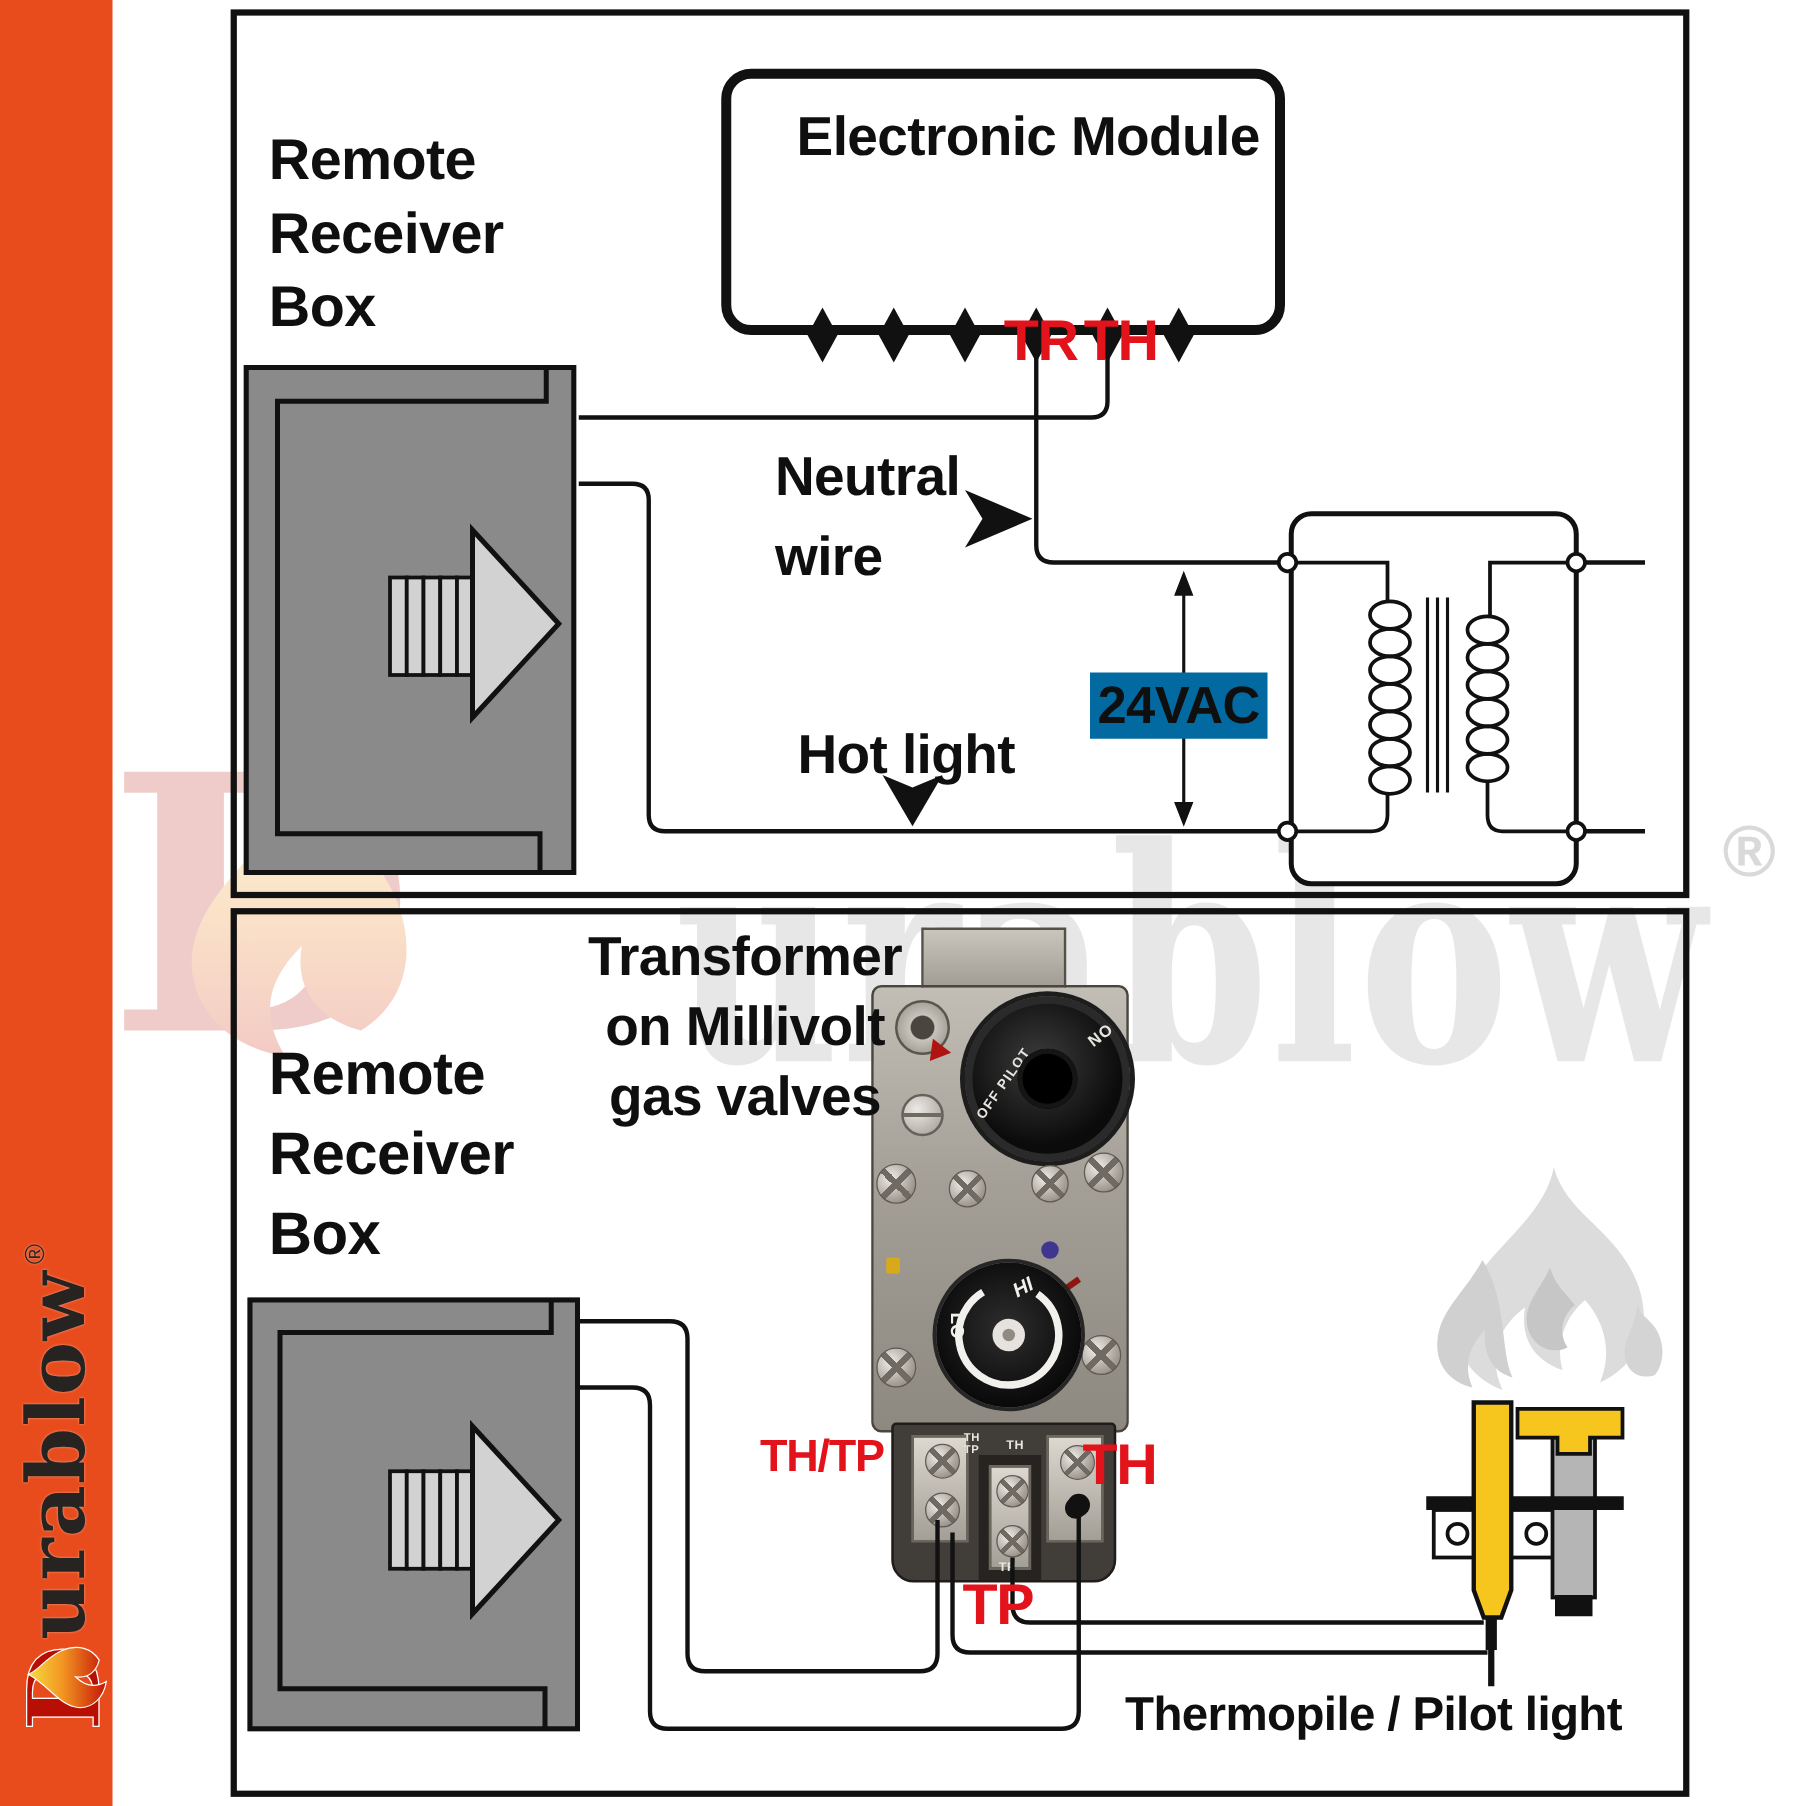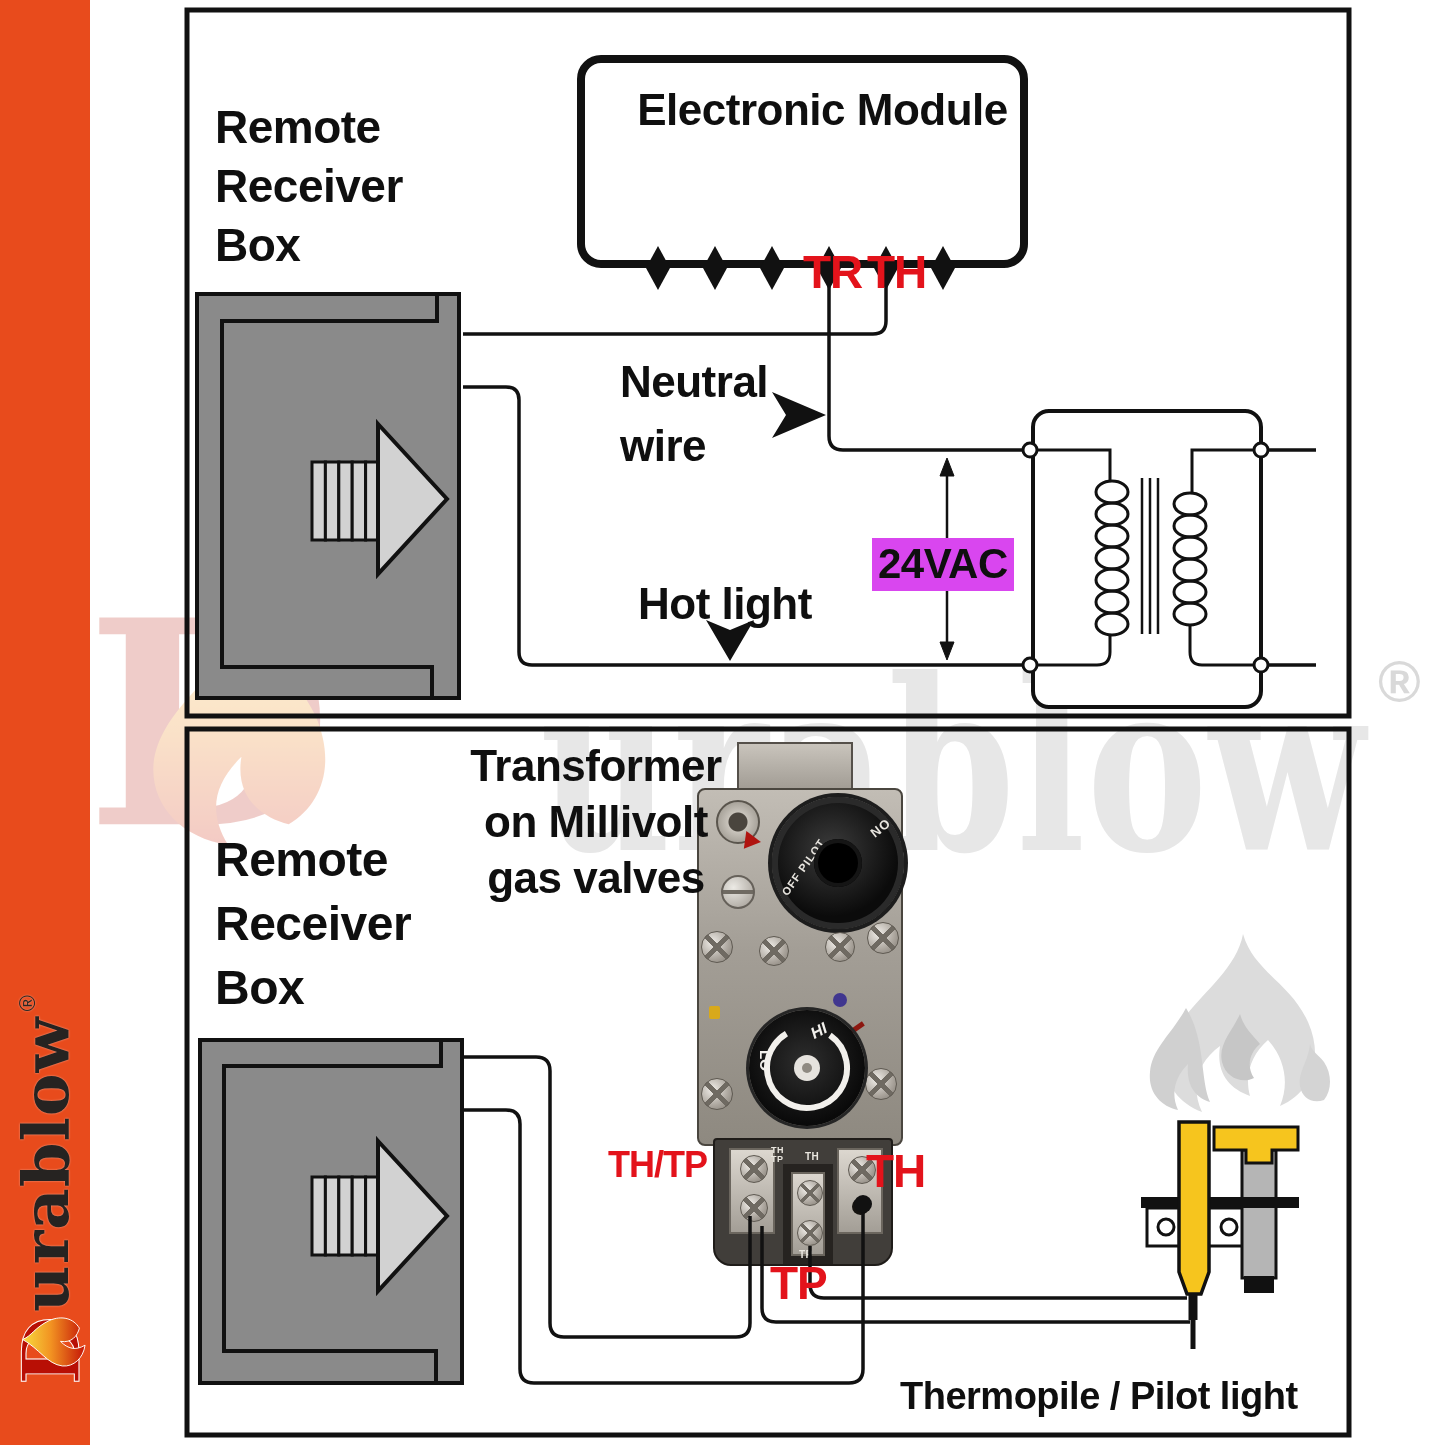--- a/index.html
+++ b/index.html
@@ -23,21 +23,21 @@
   .brand-logo{position:absolute;left:45px;top:1190px;transform:translate(-50%,-50%) rotate(-90deg);
               display:flex;align-items:center;gap:3px;white-space:nowrap;}
   .brand-logo .rest{font-family:"DejaVu Serif",serif;font-weight:bold;font-size:64px;
                     color:#262321;text-shadow:0 0 2px rgba(255,255,255,.55);letter-spacing:1px;}
   .brand-logo .reg{font-size:22px;color:#2a2723;margin-left:2px;margin-top:-34px;
                    text-shadow:0 0 2px rgba(255,255,255,.5);}
   
   .h{font-weight:700;color:#0f0f0f;letter-spacing:-.5px;line-height:1.25;}
   .red{color:#E3131B;font-weight:700;letter-spacing:-1px;}
   .center{text-align:center;}
-  .whitebg{background:#d946ef;padding:0 6px;}
+  .whitebg{background:#0369a1;padding:0 6px;}
   
   .module{left:577px;top:55px;width:451px;height:213px;border:8px solid #111;
           border-radius:24px;box-sizing:border-box;background:transparent;}
   
   .gbox{background:#8a8a8a;border:4px solid #111;box-sizing:border-box;}
   .gbox-top{left:195px;top:292px;width:266px;height:408px;}
   .gbox-bot{left:198px;top:1038px;width:266px;height:347px;}
   
   .valve{left:693px;top:740px;width:214px;height:528px;}
   .v-bracket{left:44px;top:2px;width:116px;height:56px;background:linear-gradient(180deg,#c9c4bc,#9b968e);
@@ -280,21 +280,21 @@
     <div>Box</div>
   </div>
   <div class="abs txt-layer h center" style="left:440px;top:738px;width:312px;font-size:44px;line-height:56px;">
     <div>Transformer</div>
     <div>on Millivolt</div>
     <div>gas valves</div>
   </div>
   <div class="abs txt-layer red" style="left:586px;top:1144px;font-size:36px;margin-left:22px;">TH/TP</div>
   <div class="abs txt-layer red" style="left:866px;top:1144px;font-size:46px;">TH</div>
   <div class="abs txt-layer red" style="left:770px;top:1256px;font-size:46px;">TP</div>
-  <div class="abs txt-layer h" style="left:900px;top:1349px;font-size:38px;margin-top:24px;">Thermopile / Pilot light</div>
+  <div class="abs txt-layer h" style="left:900px;top:1349px;font-size:38px;">Thermopile / Pilot light</div>
 
   <div class="abs strip">
     <div class="brand-logo">
       <svg width="70" height="80" viewBox="0 0 74 84" style="transform:translateY(6px);">
         <defs>
           <linearGradient id="bflame" x1="0" y1="0" x2="0" y2="1">
             <stop offset="0" stop-color="#f7dd3f"></stop>
               <stop offset=".45" stop-color="#f29322"></stop>
               <stop offset="1" stop-color="#c41407"></stop>
           </linearGradient>

